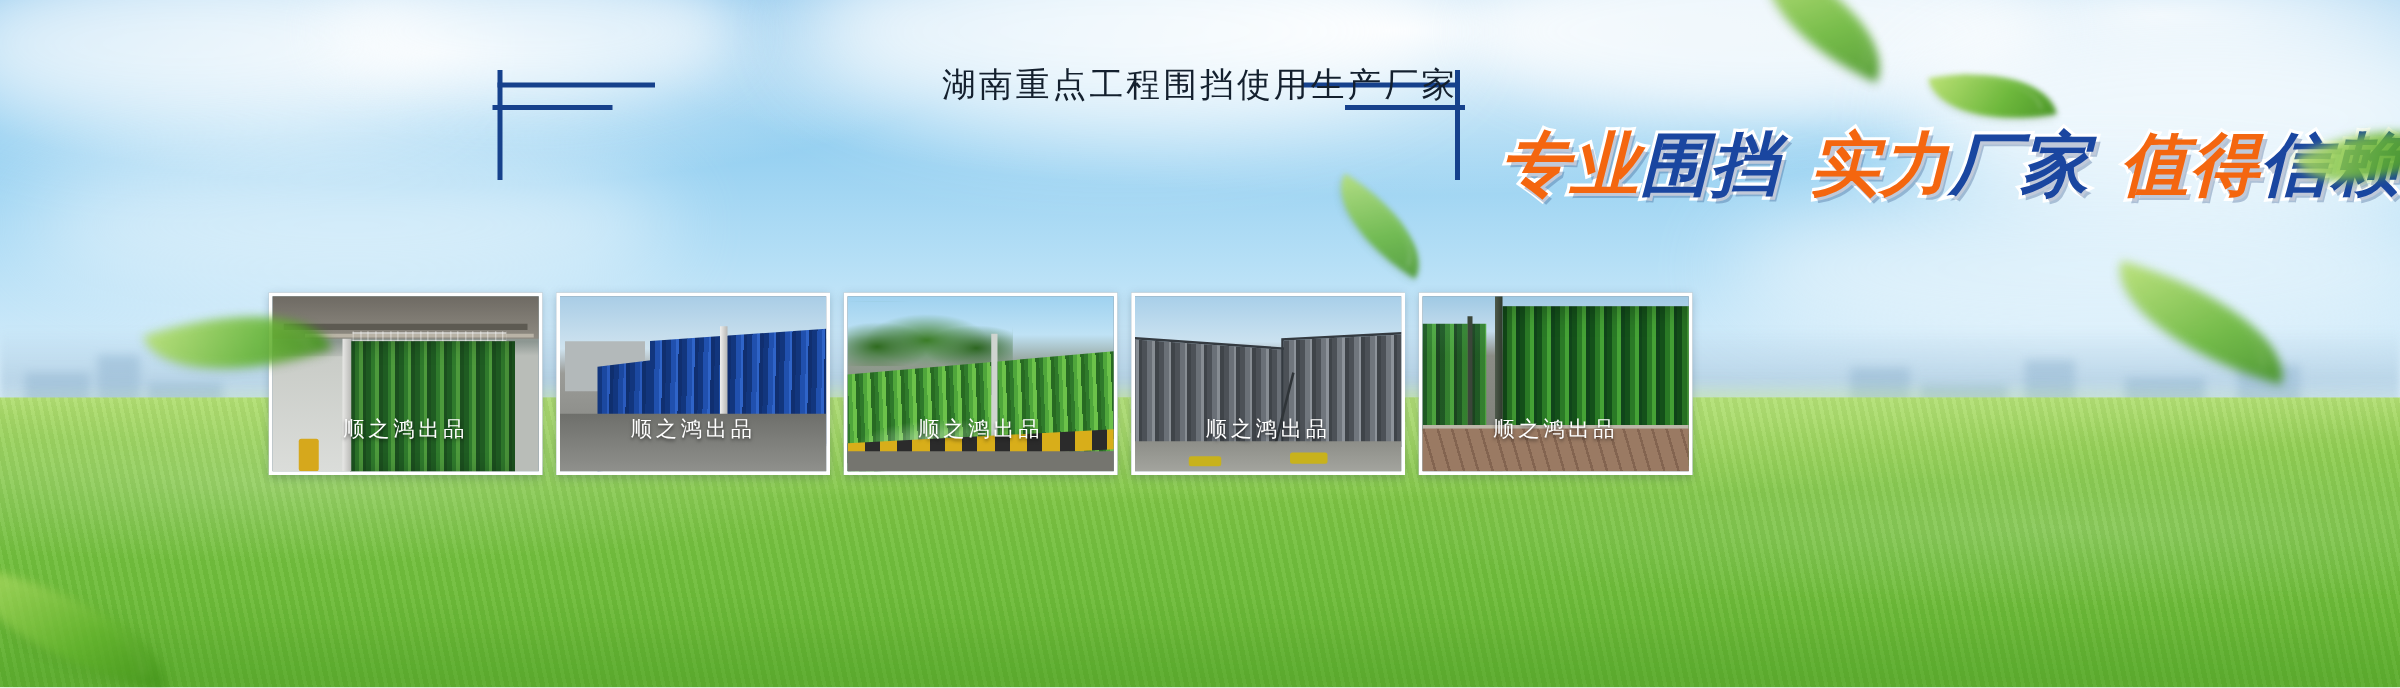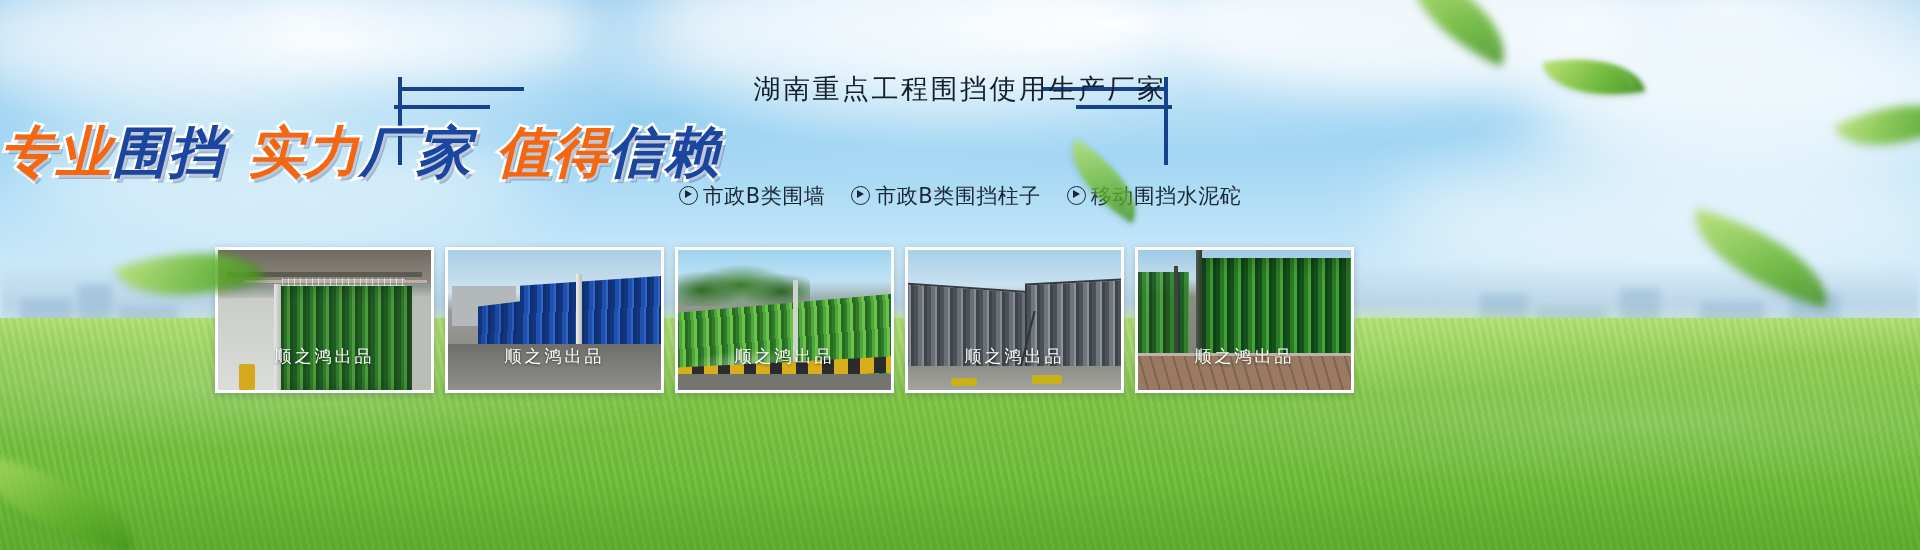--- a/index.html
+++ b/index.html
@@ -56,41 +56,41 @@
   }
   
   .leaf{position:absolute;border-radius:0 100% 0 100%;
     background:linear-gradient(135deg,#b7e06a,#63b32c 60%,#3f8f18);
     box-shadow:0 2px 6px rgba(40,90,20,.22);}
   .leaf.blurred{filter:blur(2.2px);opacity:.92;}
   .leaf.blurmore{filter:blur(4px);opacity:.85;}
   .leaf .vein{position:absolute;left:12%;top:12%;width:76%;height:76%;
     border-right:1.5px solid rgba(255,255,255,.45);border-radius:0 100% 0 100%;}
   
-  .textblock{position:absolute;left:0;right:0;top:0;height:250px;margin-top:21px;}
+  .textblock{position:absolute;left:0;right:0;top:0;height:250px;}
   .bracket{
     position:absolute;left:398px;top:56px;width:770px;height:88px;
     border:4px solid #16418c;border-top:none;border-bottom:none;
     box-sizing:border-box;
   }
   .bracket:before,.bracket:after{
     content:"";position:absolute;height:4px;background:#16418c;
   }
   .bracket:before{left:-4px;top:10px;width:126px;}
   .bracket:after{right:-4px;top:10px;width:126px;}
   .bracket-bot-l,.bracket-bot-r{position:absolute;height:4px;background:#16418c;top:84px;}
   .bracket-bot-l{left:394px;width:96px;}
   .bracket-bot-r{left:1076px;width:96px;}
   .subtitle{
     position:absolute;left:0;right:0;top:50px;text-align:center;
     font-size:27px;letter-spacing:2.5px;color:#14202e;font-weight:400;
     font-family:"DejaVu Sans","Liberation Sans",sans-serif;
   }
   .headline{
-    position:absolute;left:0;right:0;top:95px;text-align:left;
+    position:absolute;left:0;right:0;top:95px;text-align:right;
     font-size:55px;font-weight:bold;font-style:italic;letter-spacing:1px;
     white-space:nowrap;
     font-family:"DejaVu Sans","Liberation Sans",sans-serif;
   }
   .headline .seg{
     display:inline-block;
     -webkit-text-stroke:5px #ffffff;
     paint-order:stroke fill;
     text-shadow:3px 4px 0 rgba(30,60,120,.28);
   }
@@ -109,21 +109,21 @@
     display:inline-block;width:17px;height:17px;border-radius:50%;
     border:1.6px solid #1b2633;position:relative;margin-right:5px;
     vertical-align:-2px;
   }
   .bitem .pic:after{
     content:"";position:absolute;left:5px;top:3.3px;
     border-left:7px solid #1b2633;
     border-top:4.5px solid transparent;border-bottom:4.5px solid transparent;
   }
   
-  .strip{position:absolute;left:215px;top:247px;width:1140px;height:146px;}
+  .strip{position:absolute;left:215px;top:234px;width:1140px;height:146px;}
   .photo{
     position:absolute;top:0;width:219px;height:146px;
     border:3px solid #ffffff;box-sizing:border-box;overflow:hidden;
     box-shadow:0 2px 7px rgba(20,50,80,.25);background:#6f8899;
   }
   .photo .scene{position:absolute;inset:0;}
   .photo .wm{
     position:absolute;left:0;right:0;bottom:22px;text-align:center;
     color:#ffffff;font-size:17px;letter-spacing:3px;
     text-shadow:0 1px 3px rgba(0,0,0,.55);
@@ -237,23 +237,20 @@
     <div class="bracket-bot-l"></div>
     <div class="bracket-bot-r"></div>
 
     <div class="subtitle">湖南重点工程围挡使用生产厂家</div>
 
     <div class="headline">
       <span class="seg hl-orange">专业</span><span class="seg hl-blue">围挡</span><span class="gap"></span><span class="seg hl-orange">实力</span><span class="seg hl-blue">厂家</span><span class="gap"></span><span class="seg hl-orange">值得</span><span class="seg hl-blue">信赖</span>
     </div>
 
     <div class="bullets">
-      <div class="bline">
-        <span class="bitem"><span class="pic"></span><span>市政B类围墙</span></span><span class="bitem"><span class="pic"></span><span>市政B类围挡柱子</span></span><span class="bitem"><span class="pic"></span><span>移动围挡水泥砣</span></span>
-      </div>
     </div>
   </div>
 
   <div class="strip">
 
     <div class="photo" style="left:0px;">
       <div class="scene sc1">
         <div class="roof"></div>
           <div class="beam"></div>
           <div class="beam2"></div>

